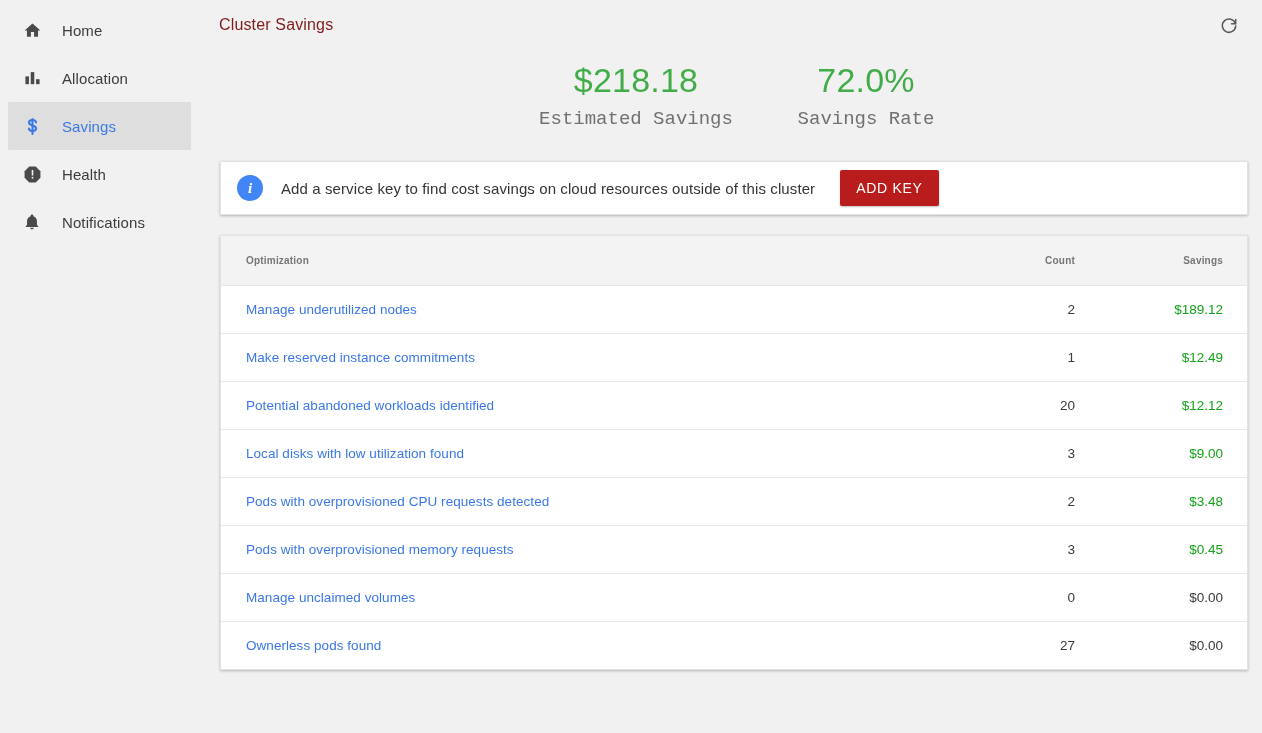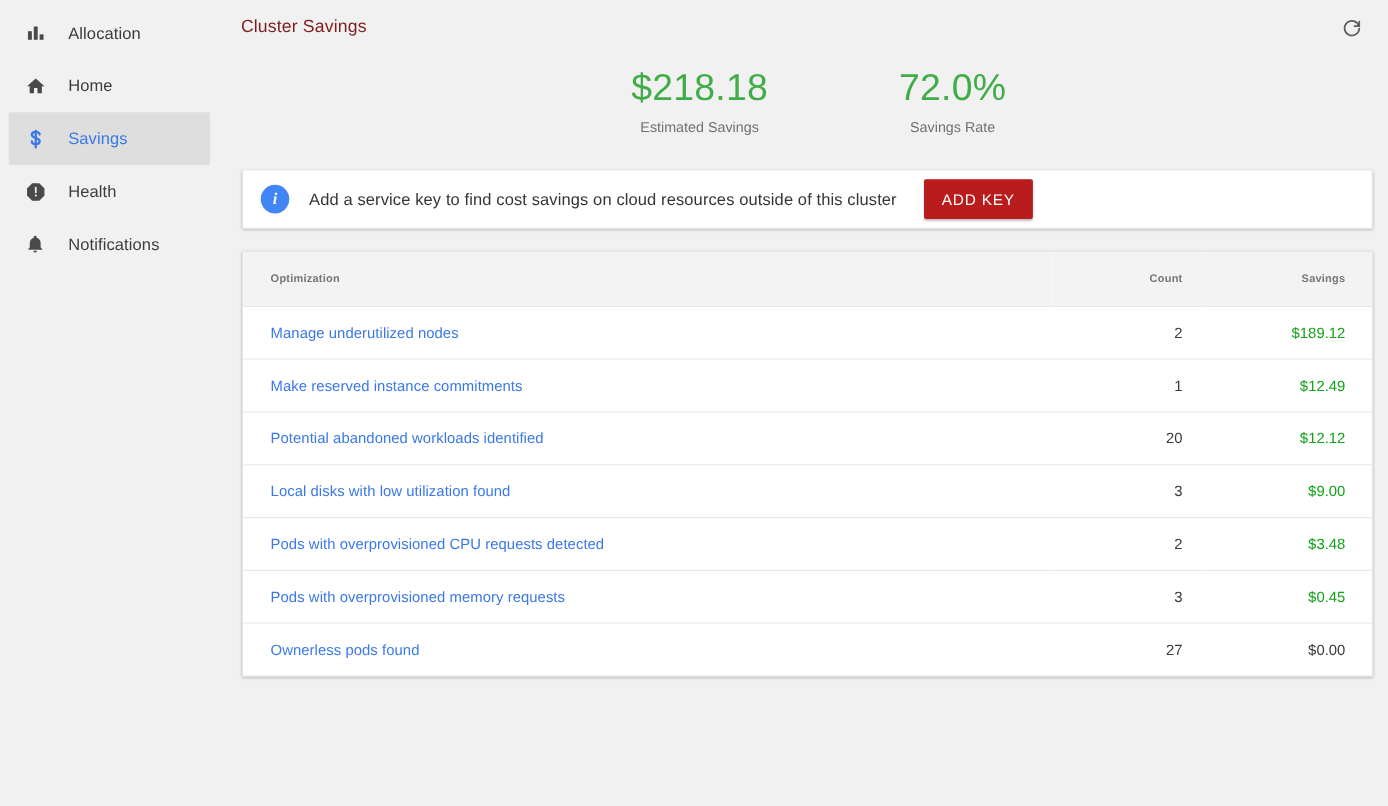--- a/index.html
+++ b/index.html
@@ -88,23 +88,24 @@
   }
   .metric { text-align: center; width: 230px; }
   .metric-value {
     font-size: 34px;
     color: #41ad49;
     font-weight: 400;
     line-height: 44px;
     letter-spacing: .2px;
   }
   .metric-label {
-    font-size: 13px;
+    font-size: 19px;
     color: #717171;
     margin-top: 6px;
+    font-family: Liberation Mono, monospace;
   }
 
   
   .card {
     background: #fff;
     border: 1px solid #e3e3e3;
     box-shadow: 0 1px 3px rgba(0,0,0,.16), 0 1px 2px rgba(0,0,0,.10);
   }
   .banner {
     margin: 31px 14px 0 20px;
@@ -186,36 +187,36 @@
 </style>
 </head>
 <body>
 
 <div class="app">
 
   <nav class="sidebar">
 
     <div class="nav-item">
       <span class="nav-icon">
+        <svg width="19" height="19" viewBox="0 0 24 24" fill="currentColor">
+            <path d="M10 20v-6h4v6h5v-8h3L12 3 2 12h3v8z"></path>
+          </svg>
+      </span>
+      <span class="nav-label">Home</span>
+    </div>
+
+    <div class="nav-item">
+      <span class="nav-icon">
         <svg width="17" height="17" viewBox="0 0 24 24" fill="currentColor">
           <rect x="2" y="9" width="5" height="11"></rect>
             <rect x="9.5" y="3" width="5" height="17"></rect>
             <rect x="17" y="13" width="5" height="7"></rect>
         </svg>
       </span>
       <span class="nav-label">Allocation</span>
-    </div>
-
-    <div class="nav-item">
-      <span class="nav-icon">
-        <svg width="19" height="19" viewBox="0 0 24 24" fill="currentColor">
-            <path d="M10 20v-6h4v6h5v-8h3L12 3 2 12h3v8z"></path>
-          </svg>
-      </span>
-      <span class="nav-label">Home</span>
     </div>
 
     <div class="nav-item active">
       <span class="nav-icon">
         <svg width="19" height="19" viewBox="0 0 24 24" fill="none" stroke="currentColor" stroke-width="2.6" stroke-linecap="round">
           <path d="M12 2.5v19"></path>
             <path d="M16.5 6.8c0-1.9-2-3.1-4.5-3.1s-4.5 1.1-4.5 3.3c0 4.7 9 2.6 9 7.3 0 2.2-2 3.4-4.5 3.4s-4.5-1.2-4.5-3.1"></path>
         </svg>
       </span>
       <span class="nav-label">Savings</span>
@@ -306,20 +307,25 @@
               <td class="col-opt"><a class="opt-link">Pods with overprovisioned CPU requests detected</a></td>
               <td class="col-count">2</td>
               <td class="col-savings save-pos">$3.48</td>
             </tr>
             <tr>
               <td class="col-opt"><a class="opt-link">Pods with overprovisioned memory requests</a></td>
               <td class="col-count">3</td>
               <td class="col-savings save-pos">$0.45</td>
             </tr>
             <tr>
+              <td class="col-opt"><a class="opt-link">Manage unclaimed volumes</a></td>
+              <td class="col-count">0</td>
+              <td class="col-savings save-zero">$0.00</td>
+            </tr>
+            <tr>
               <td class="col-opt"><a class="opt-link">Ownerless pods found</a></td>
               <td class="col-count">27</td>
               <td class="col-savings save-zero">$0.00</td>
             </tr>
           </tbody>
       </table>
     </section>
 
   </main>
 </div>

